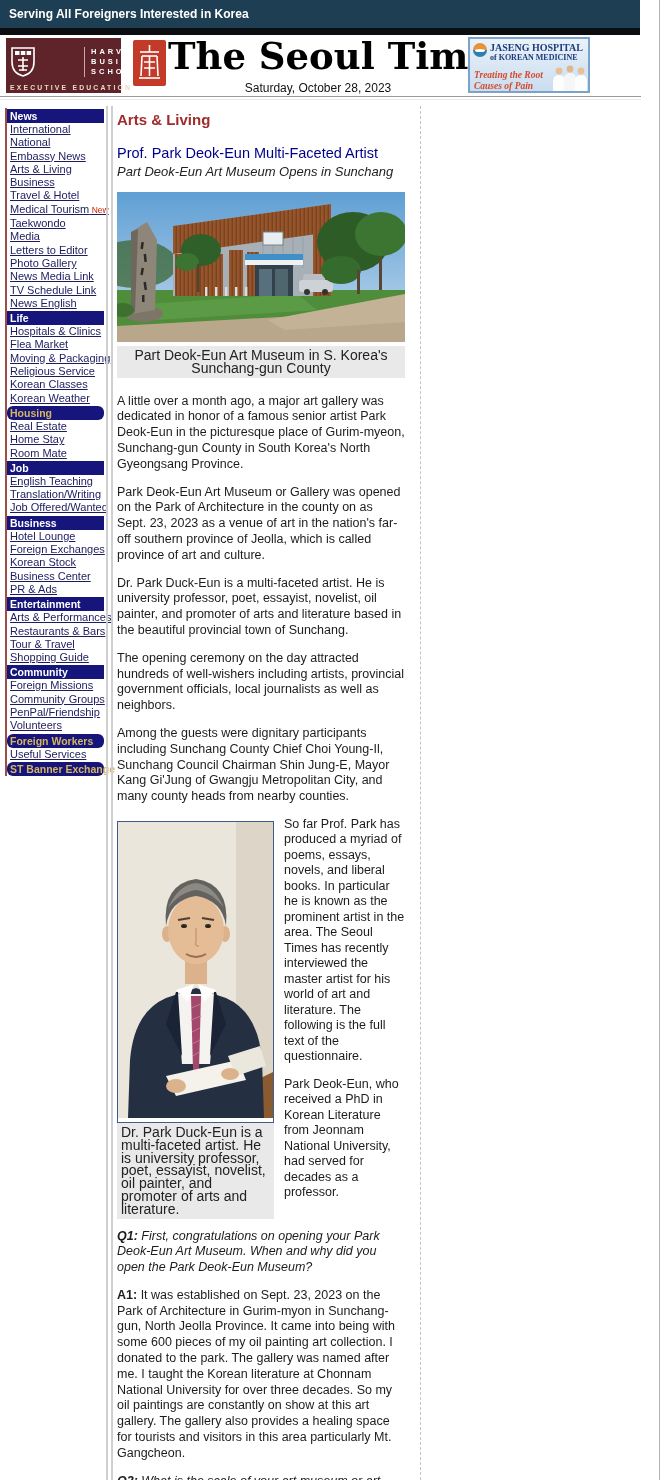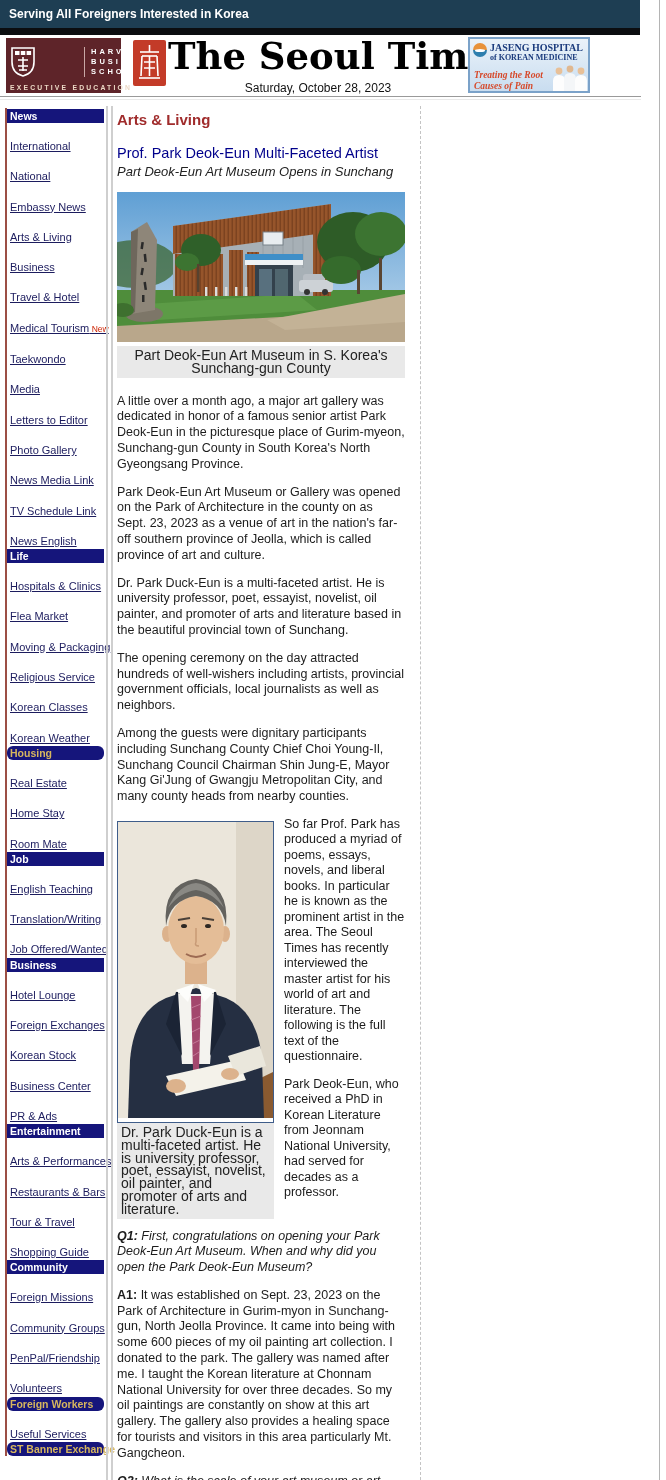--- a/index.html
+++ b/index.html
@@ -42,21 +42,21 @@
             font-family:"Liberation Serif",serif;white-space:nowrap;}
   .header-rule{position:absolute;left:0;top:96px;width:641px;height:2px;
                border-top:1px solid #9a9a9a;border-bottom:1px solid #e9e9e9;}
   
   #sidebar{position:absolute;left:5px;top:108px;width:99px;
            border-left:2px solid #9c4f45;box-sizing:border-box;background:#fff;}
   .side-header{background:#15157b;color:#fff;font-size:10.5px;font-weight:bold;
                line-height:12px;padding:1px 0 1px 3px;margin-top:1px;white-space:nowrap;}
   .side-header.gold{color:#d7b65e;border-radius:6px;}
   .side-link{display:block;color:#1c1c5e;font-size:11px;line-height:13.3px;
-             text-decoration:underline;padding-left:3px;white-space:nowrap;cursor:pointer;margin-top:17px;}
+             text-decoration:underline;padding-left:3px;white-space:nowrap;cursor:pointer;}
   .new-badge{color:#cc2200;font-size:8.5px;}
   .vdiv{position:absolute;left:106px;top:106px;width:3px;height:1374px;
         border-left:2px solid #cfcfcf;border-right:2px solid #cfcfcf;}
   
   main{position:absolute;left:117px;top:108px;width:288px;}
   .section-label{color:#a02c2c;font-size:15px;font-weight:bold;margin:3px 0 17px 0;}
   .headline{color:#00008b;font-size:14.5px;font-weight:normal;margin:0 0 2px 0;line-height:17px;}
   .subhead{font-size:13px;font-style:italic;color:#222;margin:0 0 13px 0;}
   figure{margin:0;}
   .museum-fig{margin:10px 0 16px 0;}

